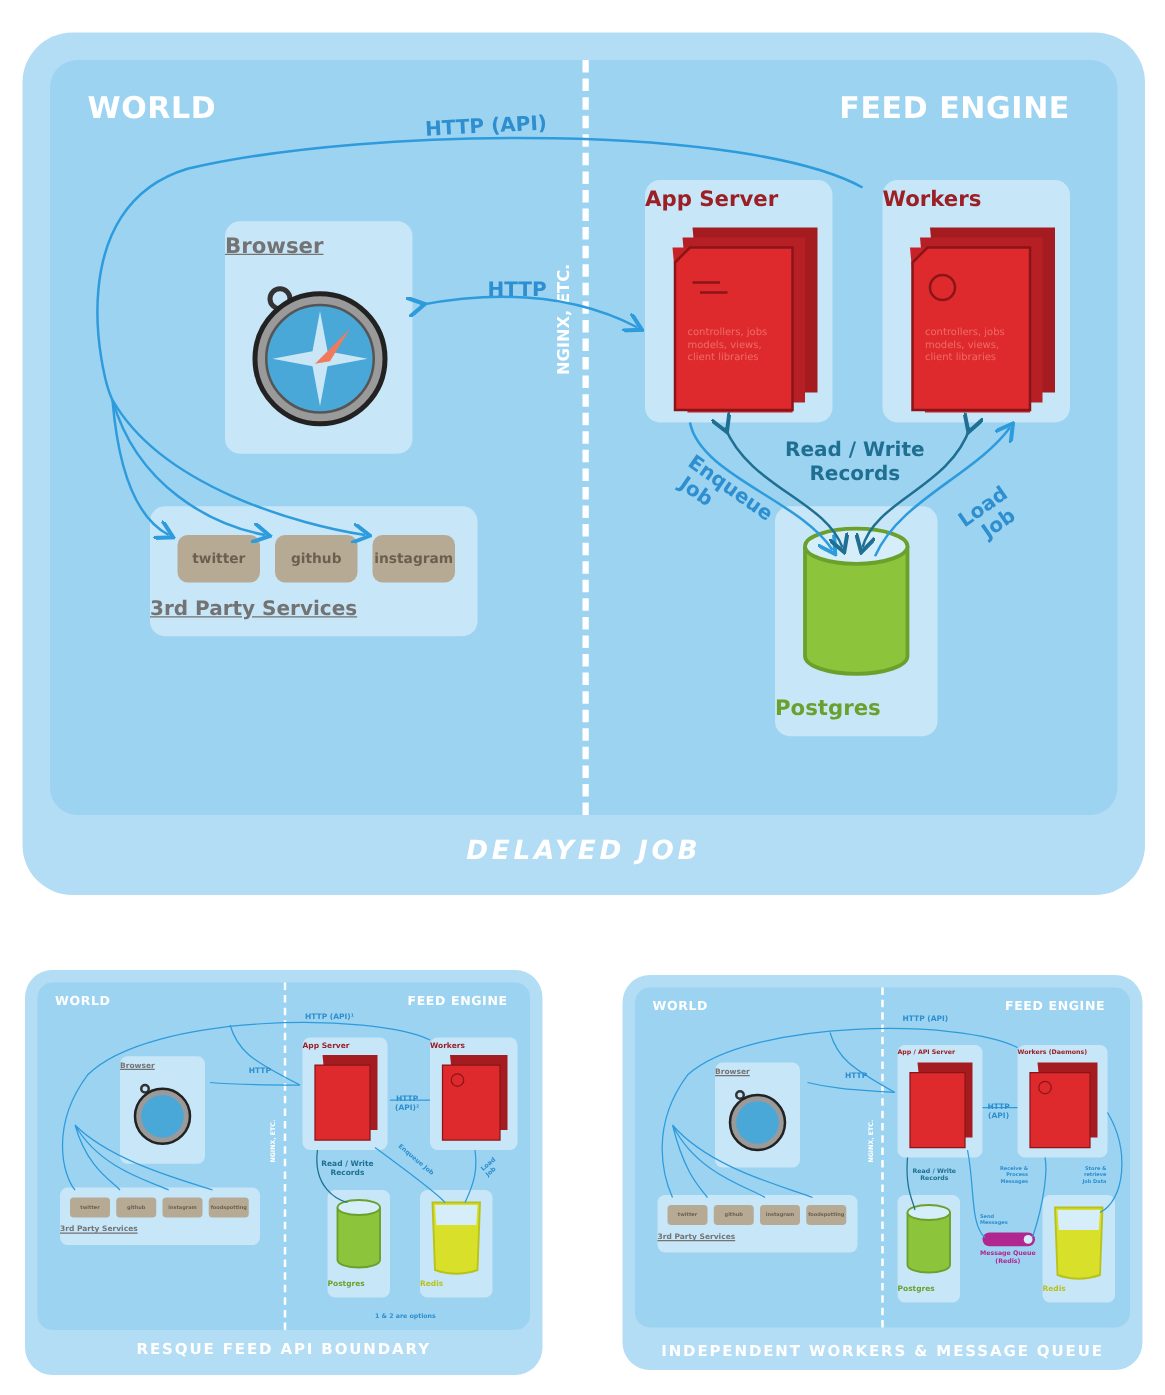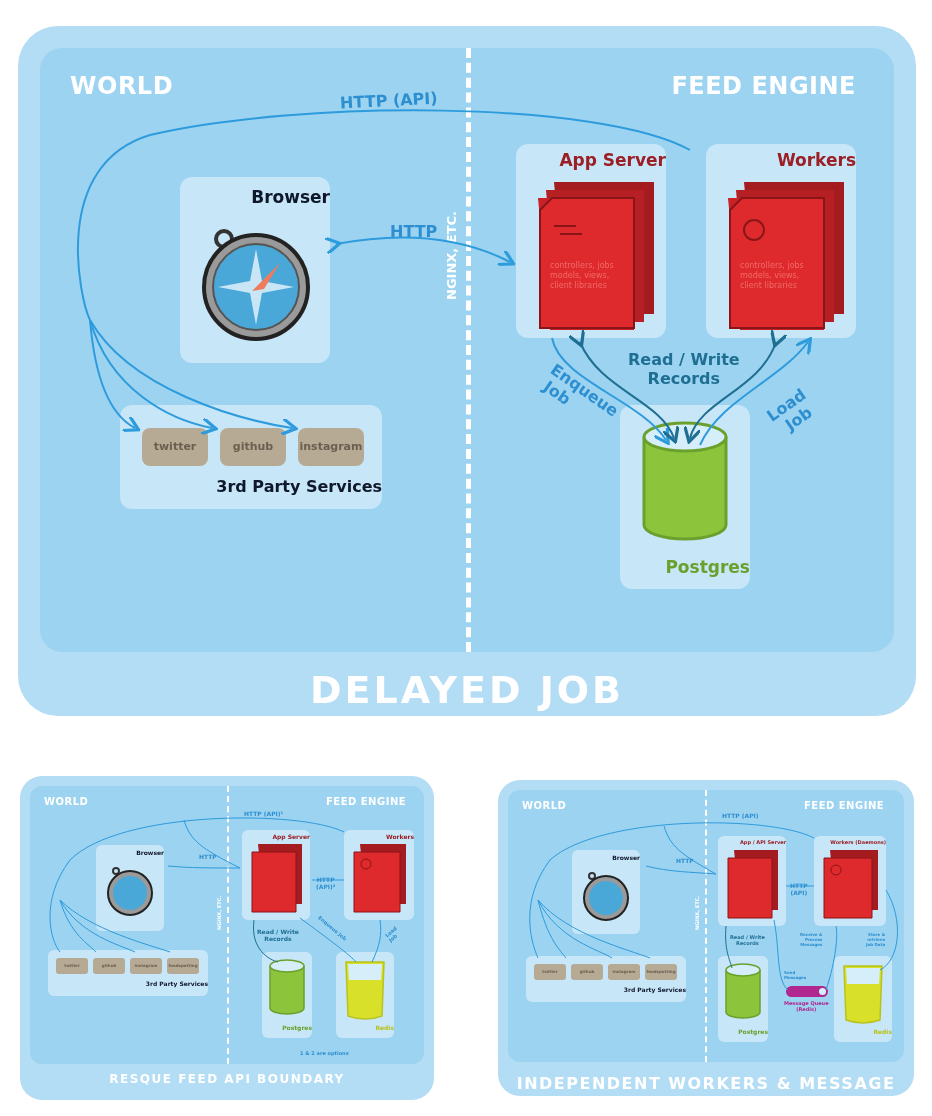--- a/index.html
+++ b/index.html
@@ -3,41 +3,41 @@
 <meta charset="utf-8">
 <style>
   html,body{margin:0;padding:0;background:#ffffff;}
   body{width:932px;height:1116px;position:relative;overflow:hidden;font-family:"DejaVu Sans",sans-serif;}
   .frame{position:absolute;background:#b3dcf5;border-radius:40px;}
   .inner{position:absolute;background:#9cd3f1;border-radius:22px;}
   .divider{position:absolute;width:0;border-left:4px dashed #ffffff;}
   .zone{position:absolute;color:#ffffff;font-weight:bold;letter-spacing:0.5px;}
   .caption{position:absolute;color:#ffffff;font-weight:bold;text-align:center;letter-spacing:3px;}
   .card{position:absolute;background:#c7e6f8;border-radius:12px;}
-  .card-title{position:absolute;left:0;right:0;text-align:right;font-weight:bold;}
+  .card-title{position:absolute;left:0;right:0;text-align:left;font-weight:bold;}
   .red-title{color:#9b1f24;}
-  .grey-title{color:#0f172a;}
+  .grey-title{color:#737373;text-decoration:underline;}
   .green-title{color:#6aa12c;}
   .yellow-title{color:#b8c21e;}
   .svc{position:absolute;background:#b7aa95;border-radius:8px;color:#6b5f50;font-weight:bold;text-align:center;}
   .lbl{position:absolute;color:#2d8fcf;font-weight:bold;white-space:nowrap;}
   .lbl-dark{color:#1f6f92;}
   svg{position:absolute;left:0;top:0;overflow:visible;}
   .nginx{position:absolute;color:#ffffff;font-weight:bold;transform:rotate(-90deg);transform-origin:left top;white-space:nowrap;}
 </style>
 </head>
 <body>
 
 <div class="frame" style="left:18px;top:26px;width:898px;height:690px;"></div>
 <div class="inner" style="left:40px;top:48px;width:854px;height:604px;"></div>
 <div class="divider" style="left:466px;top:48px;height:604px;border-left-width:5px;border-left-style:dashed;"></div>
 <div class="zone" style="left:70px;top:72px;font-size:24px;">WORLD</div>
 <div class="zone" style="right:76px;top:72px;font-size:24px;">FEED ENGINE</div>
 <div class="nginx" style="left:444px;top:300px;font-size:13px;">NGINX, ETC.</div>
-<div class="caption" style="left:18px;width:898px;top:668px;font-size:38px;">DELAYED JOB</div>
+<div class="caption" style="left:18px;width:898px;top:668px;font-size:21px;font-style:italic;">DELAYED JOB</div>
 
 <div class="card" style="left:180px;top:177px;width:150px;height:186px;">
   <div class="card-title grey-title" style="top:10px;font-size:17px;">Browser</div>
   <svg width="150" height="186" viewBox="0 0 150 186">
     <circle cx="44" cy="62" r="8" fill="none" stroke="#333" stroke-width="4"></circle>
     <circle cx="76" cy="110" r="52" fill="#9a9a9a" stroke="#222" stroke-width="4"></circle>
     <circle cx="76" cy="110" r="43" fill="#4aa8d8" stroke="#555" stroke-width="2"></circle>
     <polygon points="76,72 82,104 114,110 82,116 76,148 70,116 38,110 70,104" fill="#dff1fb" opacity="0.85"></polygon>
     <polygon points="100,86 80,106 72,114" fill="#e5492f"></polygon>
     <polygon points="100,86 84,112 72,114" fill="#f07a5c"></polygon>
@@ -200,21 +200,21 @@
   <div>Job</div>
 </div>
 <div class="lbl" style="left:300px;top:1050px;font-size:5px;">1 &amp; 2 are options</div>
 
 <div class="frame" style="left:498px;top:780px;width:416px;height:316px;border-radius:22px;"></div>
 <div class="inner" style="left:508px;top:790px;width:396px;height:272px;border-radius:12px;"></div>
 <div class="divider" style="left:705px;top:790px;height:272px;border-left-width:2px;"></div>
 <div class="zone" style="left:522px;top:800px;font-size:10px;">WORLD</div>
 <div class="zone" style="left:804px;top:800px;font-size:10px;">FEED ENGINE</div>
 <div class="nginx" style="left:694px;top:930px;font-size:5px;">NGINX, ETC.</div>
-<div class="caption" style="left:498px;width:416px;top:1074px;font-size:16px;letter-spacing:1.5px;">INDEPENDENT WORKERS &amp; MESSAGE QUEUE</div>
+<div class="caption" style="left:498px;width:416px;top:1074px;font-size:12px;letter-spacing:1.5px;">INDEPENDENT WORKERS &amp; MESSAGE QUEUE</div>
 
 <div class="card" style="left:572px;top:850px;width:68px;height:84px;border-radius:6px;">
   <div class="card-title grey-title" style="top:4px;font-size:6px;">Browser</div>
   <svg width="68" height="84" viewBox="0 0 68 84">
     <circle cx="20" cy="26" r="3" fill="none" stroke="#333" stroke-width="2"></circle>
     <circle cx="34" cy="48" r="22" fill="#9a9a9a" stroke="#222" stroke-width="2"></circle>
     <circle cx="34" cy="48" r="17" fill="#4aa8d8"></circle>
     <polygon points="44,38 36,46 30,52" fill="#e5492f"></polygon>
   </svg>
 </div>

